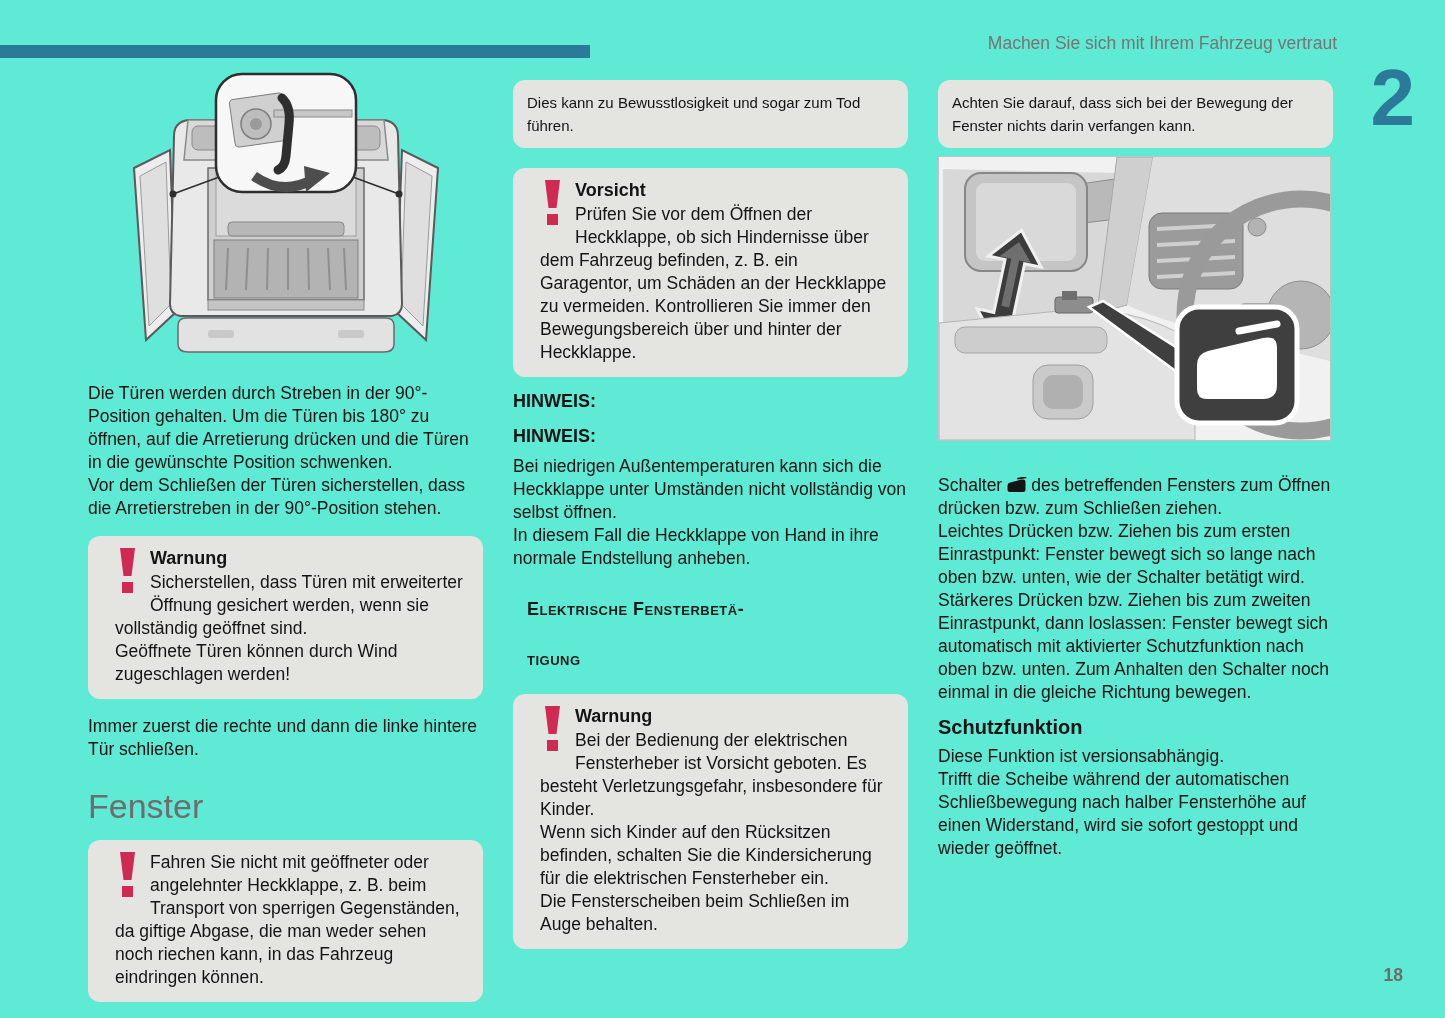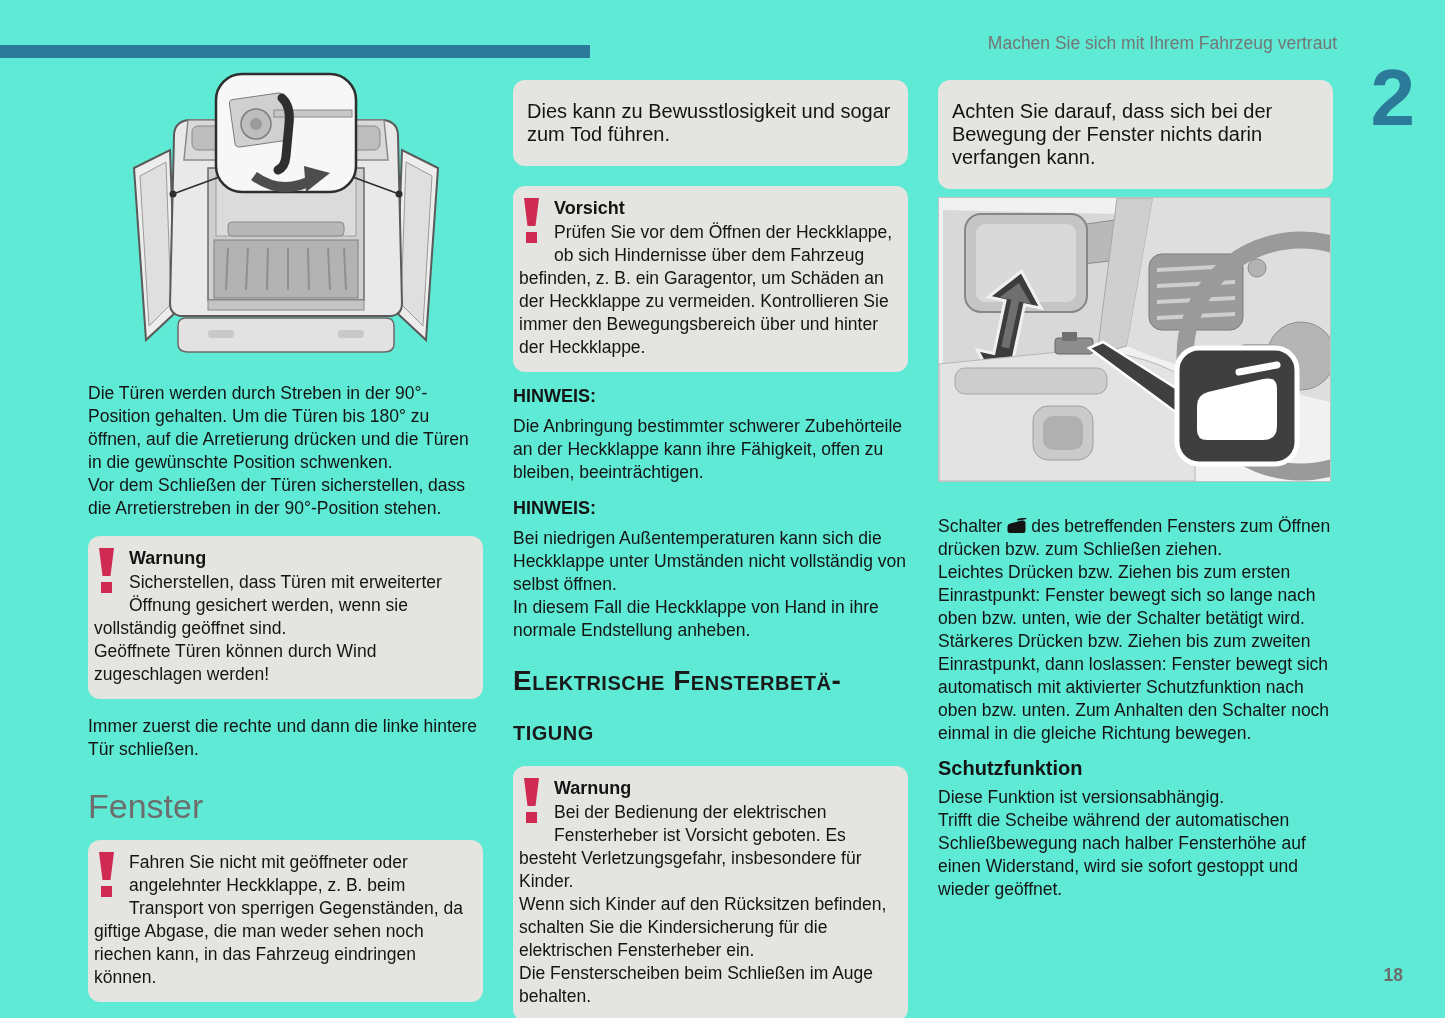--- a/index.html
+++ b/index.html
@@ -8,37 +8,37 @@
     font-family:"Liberation Sans", sans-serif; color:#141414; overflow:hidden;
   }
   .col { position:absolute; width:395px; }
   #col-left   { left:88px;  top:72px; }
   #col-middle { left:513px; top:80px; }
   #col-right  { left:938px; top:80px; }
 
   .body-text { font-size:17.5px; line-height:23px; color:#141414; white-space:pre-line; margin:0; }
 
   .graybox {
-    background:#e4e4e0; border-radius:12px; padding:20px 14px;
-    font-size:20px; line-height:23px; white-space:pre-line;
+    background:#e4e4e0; border-radius:12px; padding:11px 14px;
+    font-size:15px; line-height:23px; white-space:pre-line;
   }
   .alertbox {
-    background:#e4e4e0; border-radius:12px; padding:11px 14px 13px 6px;
+    background:#e4e4e0; border-radius:12px; padding:11px 14px 13px 27px;
     font-size:17.5px; line-height:23px;
   }
   .alertbox .excl { float:left; width:21px; height:46px; margin:1px 12px 2px 2px; }
   .alertbox .alert-title { font-weight:bold; font-size:18px; margin:0 0 1px 0; }
   .alertbox .alert-body { margin:0; white-space:pre-line; }
 
   .note-label { font-weight:bold; font-size:18px; margin:14px 0 8px 0; }
 
   .h-fenster { font-weight:400; font-size:34px; color:#6d6d6d; margin:26px 0 14px 0; }
   .h-section {
-    font-weight:bold; font-size:28px; color:#1a1a1a; font-variant:small-caps;
-    letter-spacing:0.5px; line-height:50px; margin:14px 0 10px 0; white-space:pre-line;
+    font-weight:bold; font-size:18px; color:#1a1a1a; font-variant:small-caps;
+    letter-spacing:0.5px; line-height:50px; margin:14px 0 10px 14px; white-space:pre-line;
   }
   .h-sub { font-weight:bold; font-size:20px; margin:12px 0 6px 0; }
 
   #teal-bar { position:absolute; left:0; top:45px; width:590px; height:13px; background:#2b7a99; }
   #running-header {
     position:absolute; top:33px; right:108px; font-size:17.5px; color:#757575;
   }
   #chapter-number {
     position:absolute; top:58px; right:30px; font-size:80px; line-height:80px;
     font-weight:bold; color:#2b7a99;
@@ -139,21 +139,20 @@
     <div class="alertbox mt20">
       <svg class="excl" viewBox="0 0 21 46">
         <polygon points="3,0 18,0 14.5,28 6.5,28" fill="#cf2b52"></polygon>
         <rect x="5" y="34" width="11" height="11" fill="#cf2b52"></rect>
       </svg>
       <p class="alert-title">Vorsicht</p>
       <p class="alert-body">Prüfen Sie vor dem Öffnen der Heckklappe, ob sich Hindernisse über dem Fahrzeug befinden, z. B. ein Garagentor, um Schäden an der Heckklappe zu vermeiden. Kontrollieren Sie immer den Bewegungsbereich über und hinter der Heckklappe.</p>
     </div>
 
     <p class="note-label">HINWEIS:</p>
-    <p class="body-text">Die Anbringung bestimmter schwerer Zubehörteile an der Heckklappe kann ihre Fähigkeit, offen zu bleiben, beeinträchtigen.</p>
 
     <p class="note-label">HINWEIS:</p>
     <p class="body-text">Bei niedrigen Außentemperaturen kann sich die Heckklappe unter Umständen nicht vollständig von selbst öffnen.
 In diesem Fall die Heckklappe von Hand in ihre normale Endstellung anheben.</p>
 
     <h2 class="h-section">Elektrische Fensterbetä-
 tigung</h2>
 
     <div class="alertbox">
       <svg class="excl" viewBox="0 0 21 46">

